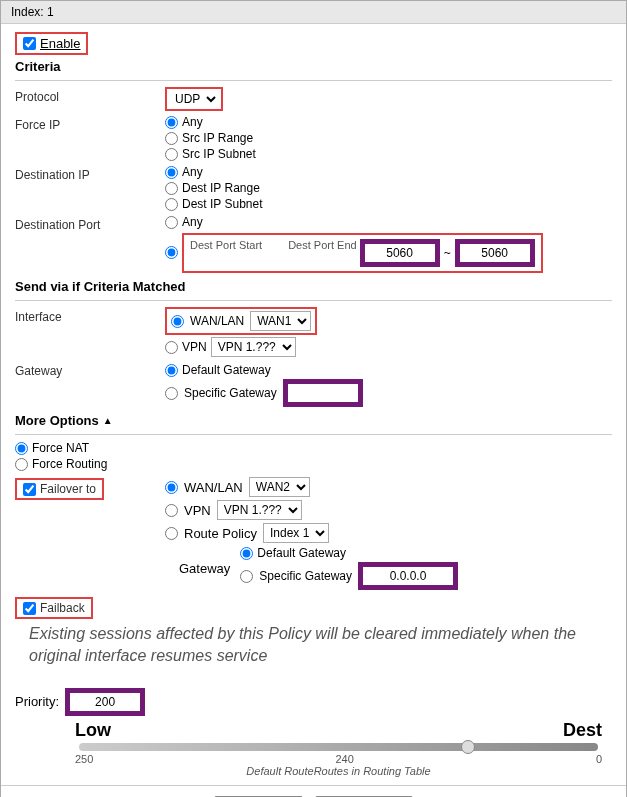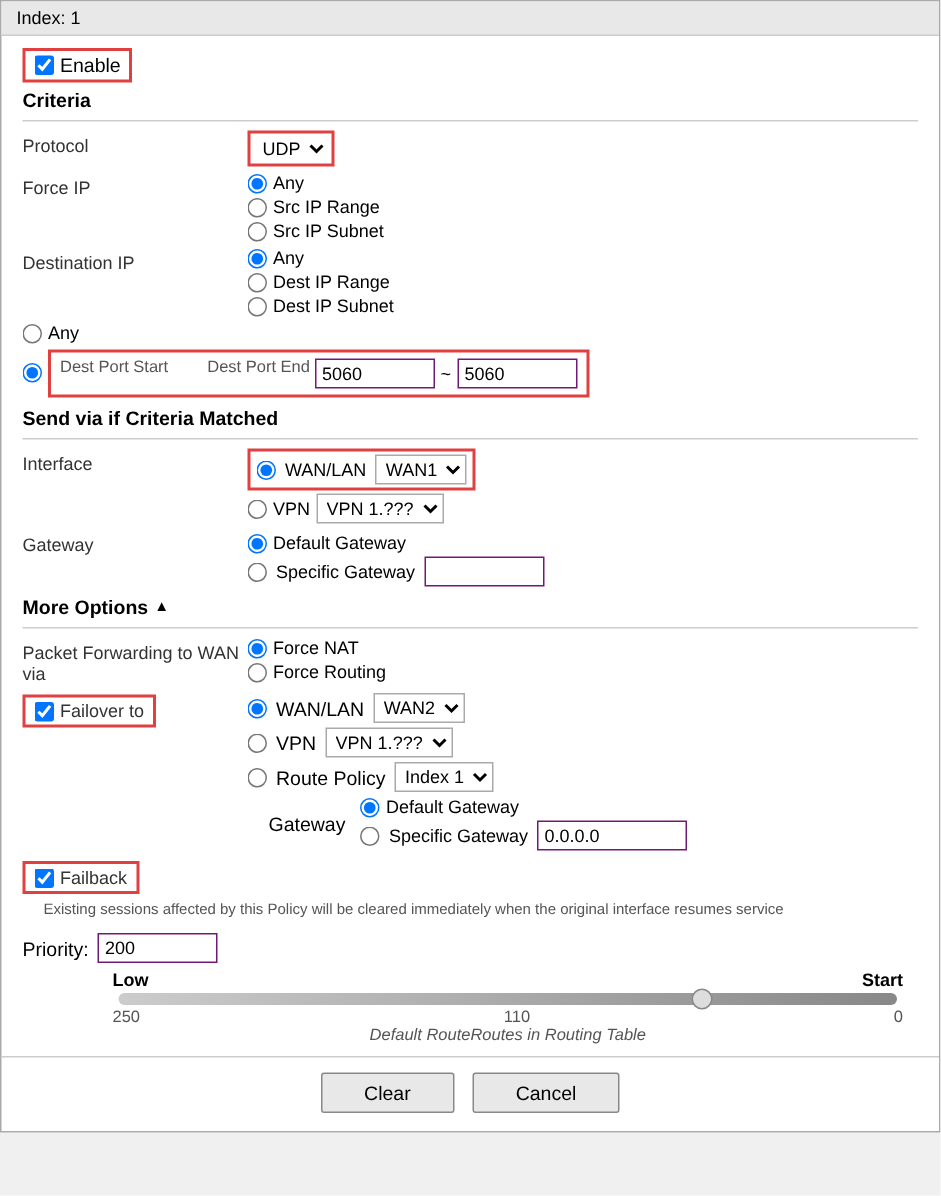--- a/index.html
+++ b/index.html
@@ -28,20 +28,21 @@
       padding: 8px 14px 0 14px;
     }
     .enable-row {
       margin-bottom: 6px;
     }
     .enable-box {
       display: inline-flex;
       border: 2px solid #e04040;
       padding: 2px 6px;
       gap: 4px;
+      text-decoration: underline;
     }
     .section-title {
       font-weight: bold;
       margin-bottom: 4px;
       font-size: 13px;
     }
     .divider {
       border: none;
       border-top: 1px solid #ccc;
       margin: 6px 0;
@@ -105,24 +106,25 @@
       gap: 8px;
       font-size: 11px;
       color: #555;
     }
     .dest-port-inputs {
       display: flex;
       align-items: center;
       gap: 4px;
     }
     input[type="text"] {
-      border: 1px solid #701a75;
+      border: 5px solid #701a75;
       padding: 2px 4px;
       font-size: 12px;
       width: 80px;
+      text-align: center;
     }
     .send-via-title {
       font-weight: bold;
       margin: 6px 0 4px 0;
       font-size: 13px;
     }
     .interface-row-wrap {
       border: 2px solid #e04040;
       display: inline-flex;
       align-items: center;
@@ -148,42 +150,43 @@
       padding: 2px 6px;
     }
     .failback-box {
       border: 2px solid #e04040;
       display: inline-flex;
       align-items: center;
       gap: 4px;
       padding: 2px 6px;
     }
     .session-note {
-      font-size: 10px;
+      font-size: 16px;
       color: #555;
-      margin: 4px 0 8px 14px;
+      margin: 4px 0 20px 14px;
       max-width: 560px;
       line-height: 1.4;
+      font-style: italic;
     }
     .priority-section {
       margin: 8px 0 6px 0;
     }
     .priority-row {
       display: flex;
       align-items: center;
       gap: 6px;
       margin-bottom: 4px;
     }
     .priority-input {
       width: 50px;
     }
     .slider-labels-top {
       display: flex;
       justify-content: space-between;
-      font-size: 12px;
+      font-size: 18px;
       font-weight: bold;
       margin-bottom: 2px;
       padding: 0 0px;
       align-items: center;
     }
     .slider-track {
       position: relative;
       height: 8px;
       background: linear-gradient(to right, #ccc 0%, #888 100%);
       border-radius: 4px;
@@ -325,20 +328,21 @@
           <span>Dest IP Range</span>
         </div>
         <div class="radio-row">
           <input type="radio" name="dst_ip" style="">
           <span>Dest IP Subnet</span>
         </div>
       </div>
     </div>
 
     <div class="form-row">
+      <div class="form-label">Destination Port</div>
       <div class="form-controls">
         <div class="radio-row">
           <input type="radio" name="dst_port" style="">
           <span>Any</span>
         </div>
         <div class="radio-row">
           <input type="radio" name="dst_port" checked="" style="">
           <div class="dest-port-box">
             <div class="dest-port-inner">
               <span>Dest Port Start</span>
@@ -395,21 +399,20 @@
       </div>
     </div>
 
     <div class="more-options-title">
       <span>More Options</span>
       <span class="triangle-icon">▲</span>
     </div>
     <hr class="divider">
 
     <div class="form-row">
-      <div class="form-label">Packet Forwarding to WAN via</div>
       <div class="form-controls">
         <div class="radio-row">
           <input type="radio" name="pf" checked="" style="">
           <span>Force NAT</span>
         </div>
         <div class="radio-row">
           <input type="radio" name="pf" style="">
           <span>Force Routing</span>
         </div>
       </div>
@@ -476,29 +479,29 @@
 
     <div class="priority-section">
       <div class="priority-row">
         <span>Priority:</span>
         <input type="text" class="priority-input" value="200" style="">
       </div>
       <div style="display:flex;align-items:flex-start;margin: 0 10px 0 60px;">
         <div style="flex:1;">
           <div class="slider-labels-top">
             <span>Low</span>
-            <span>Start</span>
+            <span>Dest</span>
           </div>
           <div class="slider-track">
 
             <div class="slider-thumb" style="left: calc(75% - 7px);"></div>
           </div>
           <div class="slider-labels-bottom">
             <span>250</span>
-            <span>110</span>
+            <span>240</span>
             <span>0</span>
           </div>
           <div class="slider-sublabels">
             <span>Default Route</span>
             <span>Routes in Routing Table</span>
             <span></span>
           </div>
         </div>
       </div>
     </div>

